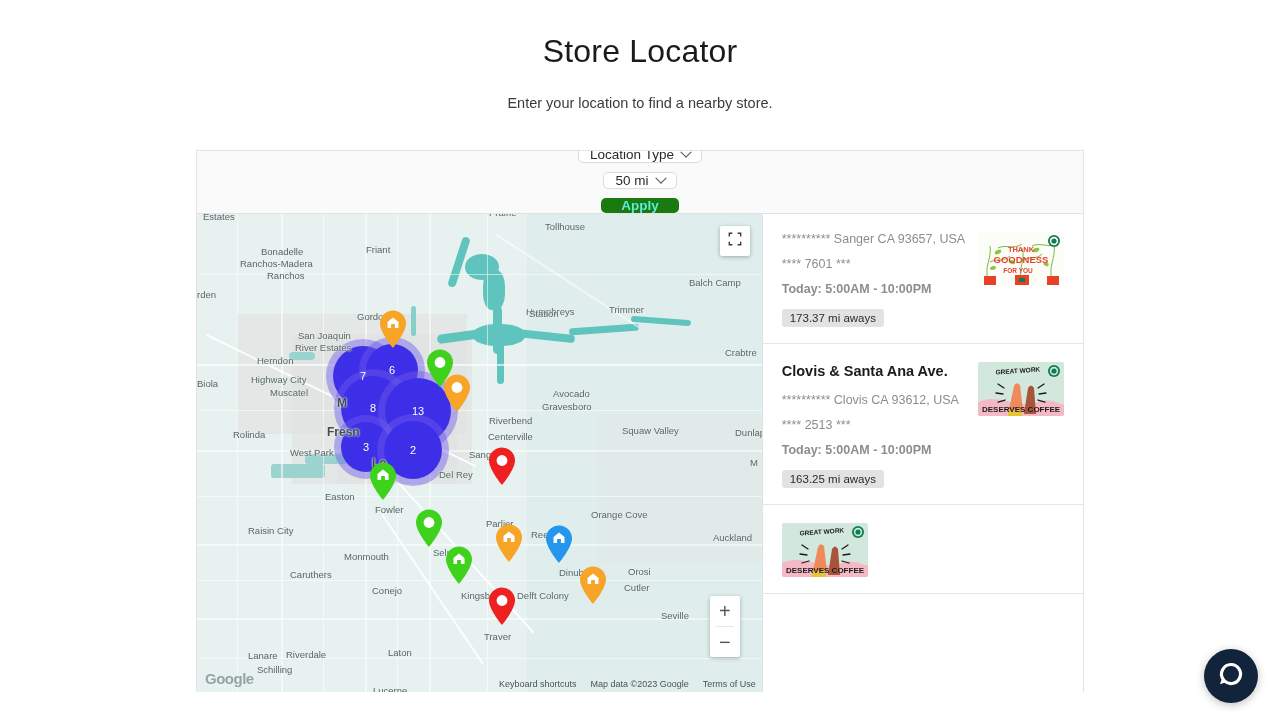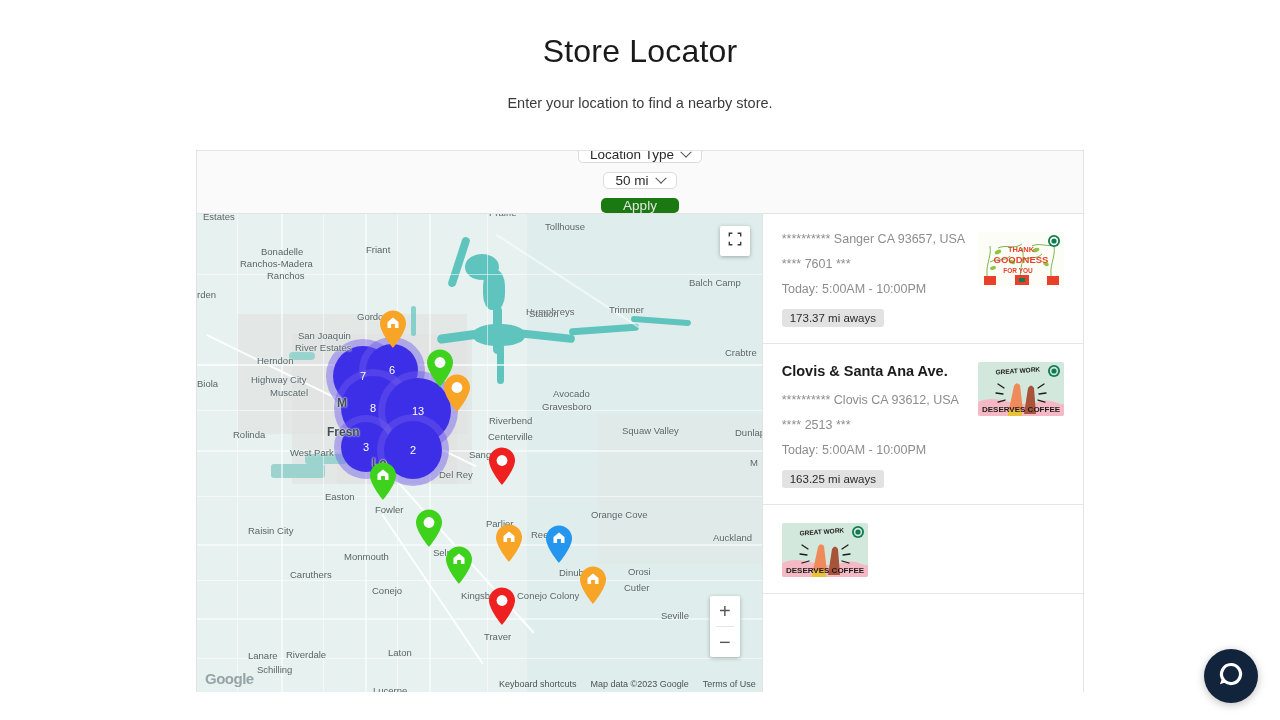--- a/index.html
+++ b/index.html
@@ -86,25 +86,25 @@
   .chev {
     width: 8px; height: 8px;
     border-right: 1.6px solid #555;
     border-bottom: 1.6px solid #555;
     transform: rotate(45deg) translate(-2px,-2px);
   }
   .apply-btn {
     height: 28px;
     min-width: 78px;
     background: #1a7a11;
-    color: #e5e5e5;
+    color: #5eead4;
     border: none; border-radius: 5px;
     font-family: inherit;
     font-size: 13.5px;
-    font-weight: 400;
+    font-weight: 700;
     cursor: pointer;
   }
 
   
   .body-split { display: flex; height: 479px; }
 
   
   .map {
     position: relative;
     width: 566px; height: 479px;
@@ -213,21 +213,21 @@
   }
   .card-main { flex: 1; min-width: 0; }
   .card-title {
     font-size: 14.5px; font-weight: 700; color: #1b1b1b;
     line-height: 1.35; margin-bottom: 11px;
   }
   .card-line {
     font-size: 12.5px; color: #8d8d8d; margin-bottom: 11px;
     white-space: nowrap; overflow: hidden; text-overflow: ellipsis;
   }
-  .card-hours { font-size: 12.5px; color: #8d8d8d; margin-bottom: 12px; }
+  .card-hours { font-size: 12.5px; color: #8d8d8d; margin-bottom: 12px; font-weight: bold; }
   .badge {
     display: inline-block;
     background: #e2e2e2;
     color: #2b2b2b;
     font-size: 11.5px;
     padding: 3px 8px;
     border-radius: 3px;
   }
   .thumb {
     width: 86px; height: 54px;
@@ -466,21 +466,21 @@
           <div class="maplabel" style="left: 51px; top: 311px;">Raisin City</div>
           <div class="maplabel" style="left: 147px; top: 337px;">Monmouth</div>
           <div class="maplabel" style="left: 236px; top: 333px;">Selm</div>
           <div class="maplabel" style="left: 362px; top: 353px;">Dinuba</div>
           <div class="maplabel" style="left: 431px; top: 352px;">Orosi</div>
           <div class="maplabel" style="left: 427px; top: 368px;">Cutler</div>
           <div class="maplabel" style="left: 516px; top: 318px;">Auckland</div>
           <div class="maplabel" style="left: 93px; top: 355px;">Caruthers</div>
           <div class="maplabel" style="left: 175px; top: 371px;">Conejo</div>
           <div class="maplabel" style="left: 264px; top: 376px;">Kingsbur</div>
-          <div class="maplabel" style="left: 320px; top: 376px;">Conejo Colony</div>
+          <div class="maplabel" style="left: 320px; top: 376px;">Delft Colony</div>
           <div class="maplabel" style="left: 464px; top: 396px;">Seville</div>
           <div class="maplabel" style="left: 520px; top: 409px;">El</div>
           <div class="maplabel" style="left: 51px; top: 436px;">Lanare</div>
           <div class="maplabel" style="left: 89px; top: 435px;">Riverdale</div>
           <div class="maplabel" style="left: 191px; top: 433px;">Laton</div>
           <div class="maplabel" style="left: 287px; top: 417px;">Traver</div>
           <div class="maplabel" style="left: 60px; top: 450px;">Schilling</div>
           <div class="maplabel" style="left: 176px; top: 471px;">Lucerne</div>
           <div class="maplabel" style="left: 553px; top: 243px;">M</div>
           <div class="maplabel big" style="left: 130px; top: 211px;">Fresn</div>

